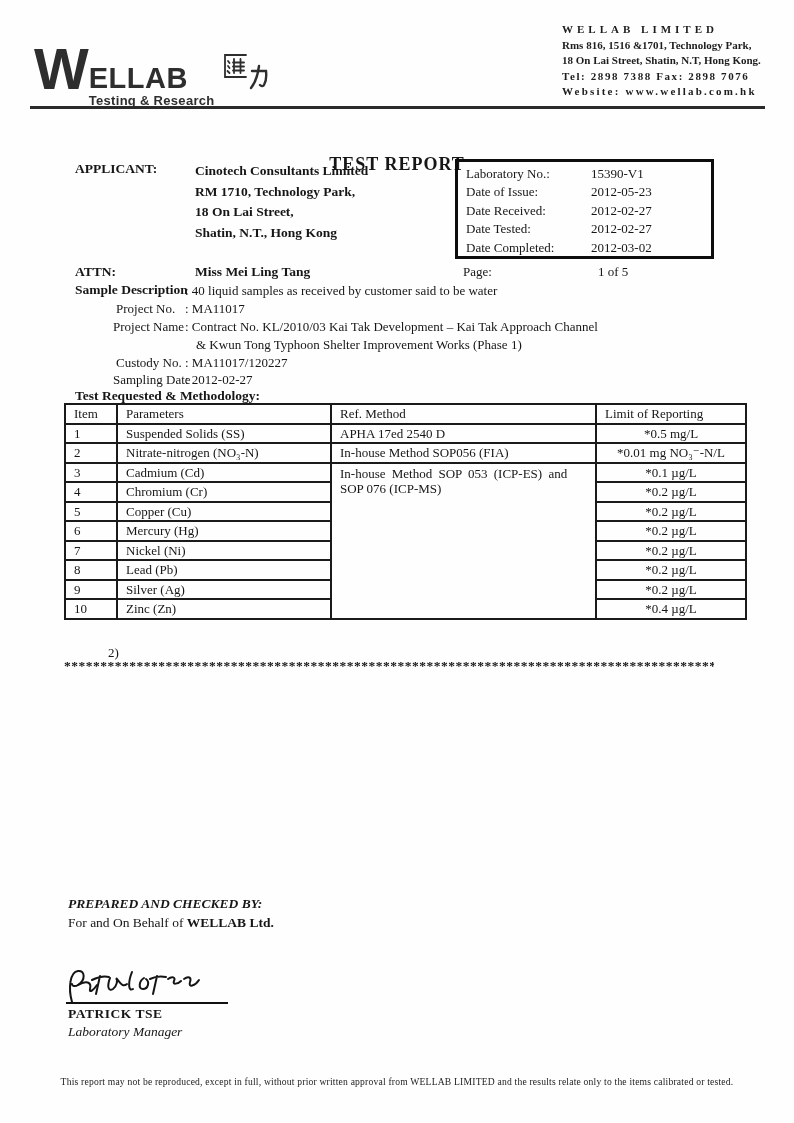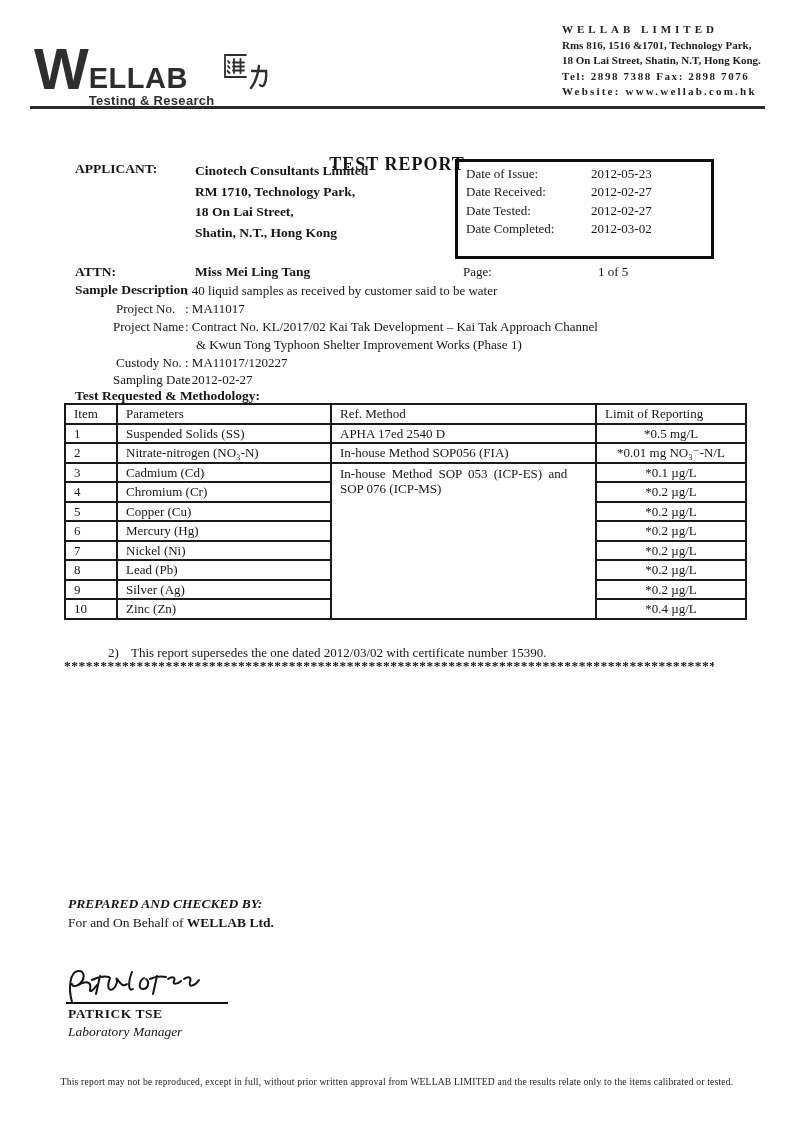--- a/index.html
+++ b/index.html
@@ -121,20 +121,24 @@
   <div class="applicant-label">APPLICANT:</div>
   <div class="applicant-block">
     <div>Cinotech Consultants Limited</div>
     <div>RM 1710, Technology Park,</div>
     <div>18 On Lai Street,</div>
     <div>Shatin, N.T., Hong Kong</div>
   </div>
 
   <div class="lab-box">
     <div class="lab-row">
+      <span class="lab-label">Laboratory No.:</span>
+      <span class="lab-value">15390-V1</span>
+    </div>
+    <div class="lab-row">
       <span class="lab-label">Date of Issue:</span>
       <span class="lab-value">2012-05-23</span>
     </div>
     <div class="lab-row">
       <span class="lab-label">Date Received:</span>
       <span class="lab-value">2012-02-27</span>
     </div>
     <div class="lab-row">
       <span class="lab-label">Date Tested:</span>
       <span class="lab-value">2012-02-27</span>
@@ -150,21 +154,21 @@
   <div class="page-label">Page:</div>
   <div class="page-value">1 of 5</div>
 
   <div class="srow bold" style="left:75px; top:282px;">Sample Description</div>
   <div class="srow" style="left:185px; top:283px;">: 40 liquid samples as received by customer said to be water</div>
 
   <div class="srow" style="left:116px; top:301px;">Project No.</div>
   <div class="srow" style="left:185px; top:301px;">: MA11017</div>
 
   <div class="srow" style="left:113px; top:319px;">Project Name</div>
-  <div class="srow" style="left:185px; top:319px;">: Contract No. KL/2017/02 Kai Tak Development – Kai Tak Approach Channel</div>
+  <div class="srow" style="left:185px; top:319px;">: Contract No. KL/2010/03 Kai Tak Development – Kai Tak Approach Channel</div>
   <div class="srow" style="left:196px; top:337px;">&amp; Kwun Tong Typhoon Shelter Improvement Works (Phase 1)</div>
 
   <div class="srow" style="left:116px; top:355px;">Custody No.</div>
   <div class="srow" style="left:185px; top:355px;">: MA11017/120227</div>
 
   <div class="srow" style="left:113px; top:372px;">Sampling Date</div>
   <div class="srow" style="left:185px; top:372px;">: 2012-02-27</div>
 
   <div class="methodology-heading">Test Requested &amp; Methodology:</div>
 
@@ -237,21 +241,20 @@
       </tr>
       <tr>
         <td>10</td>
         <td>Zinc (Zn)</td>
         <td class="center">*0.4 µg/L</td>
       </tr>
     </tbody>
   </table>
 
   <div class="remark2-num">2)</div>
-  <div class="remark2-text">This report supersedes the one dated 2012/03/02 with certificate number 15390.</div>
   <div class="separator">**************************************************************************************************************</div>
 
   <div class="prepared-line">PREPARED AND CHECKED BY:</div>
   <div class="behalf-line"><span>For and On Behalf of </span><span class="co">WELLAB Ltd.</span></div>
 
   <div class="signature">
     <svg width="175" height="42" viewBox="0 0 175 42" fill="none" stroke="#141414" stroke-width="2" stroke-linecap="round">
       <path d="M10 38 C6 24 8 8 16 7 C23 6 24 16 16 21 C13 23 10 22 10 20"></path>
       <path d="M16 21 C24 16 30 18 28 25 C27 29 31 27 35 21"></path>
       <path d="M38 12 L34 30 M30 16 C36 13 42 12 47 13"></path>

